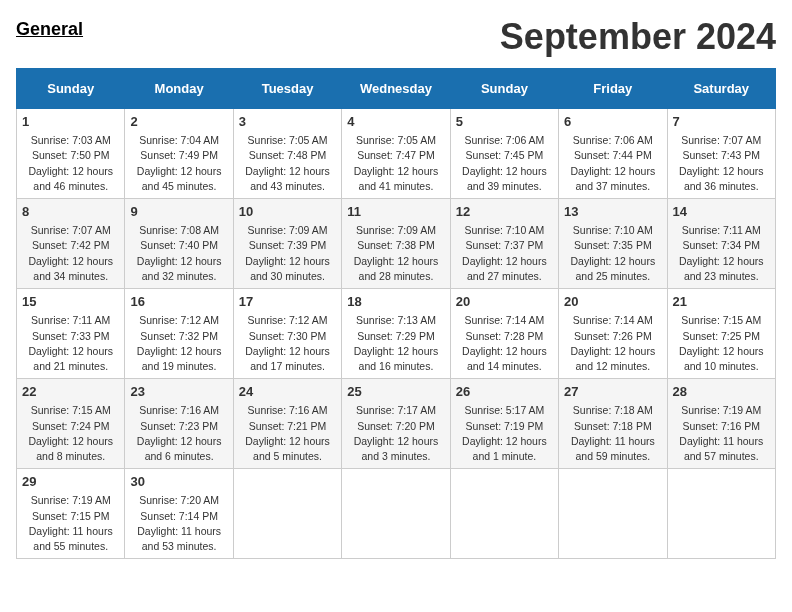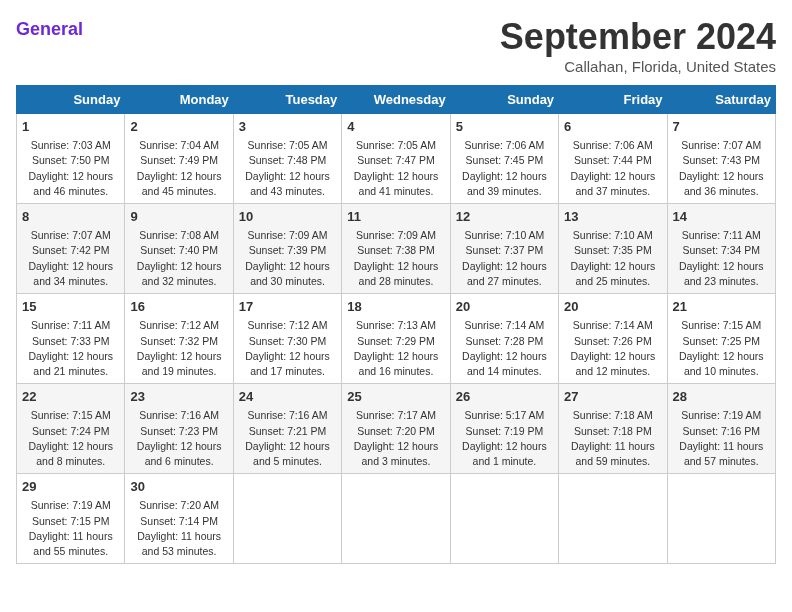--- a/index.html
+++ b/index.html
@@ -21,21 +21,22 @@
       align-items: center;
       margin-top: 4px;
     }
     .logo-text {
       font-size: 18px;
       font-weight: bold;
       color: #333;
       line-height: 1.1;
     }
     .logo-text span {
-      color: #6d28d9;
+      color: #000000;
+      text-decoration: underline;
     }
     .logo-icon {
       width: 32px;
       height: 32px;
       margin-left: 4px;
     }
     .title-block {
       text-align: right;
     }
     .month-title {
@@ -49,22 +50,22 @@
       color: #555;
     }
     table {
       width: 100%;
       border-collapse: collapse;
       font-size: 11px;
     }
     thead tr th {
       background-color: #1a6faf;
       color: #fff;
-      padding: 6px 4px;
-      text-align: right;
+      padding: 12px 4px;
+      text-align: center;
       font-size: 13px;
       font-weight: bold;
       border: 1px solid #1a6faf;
     }
     tbody tr td {
       vertical-align: top;
       padding: 4px 5px;
       border: 1px solid #ccc;
       width: 14.28%;
       min-height: 80px;
@@ -103,21 +104,20 @@
 <div class="header-section">
   <div class="logo">
     <div>
       <div class="logo-text">
         <span>General</span>
       </div>
     </div>
   </div>
   <div class="title-block">
     <div class="month-title">September 2024</div>
-    <div class="location">Callahan, Florida, United States</div>
   </div>
 </div>
 
 <table>
   <thead>
     <tr>
       <th>Sunday</th>
       <th>Monday</th>
       <th>Tuesday</th>
       <th>Wednesday</th>

